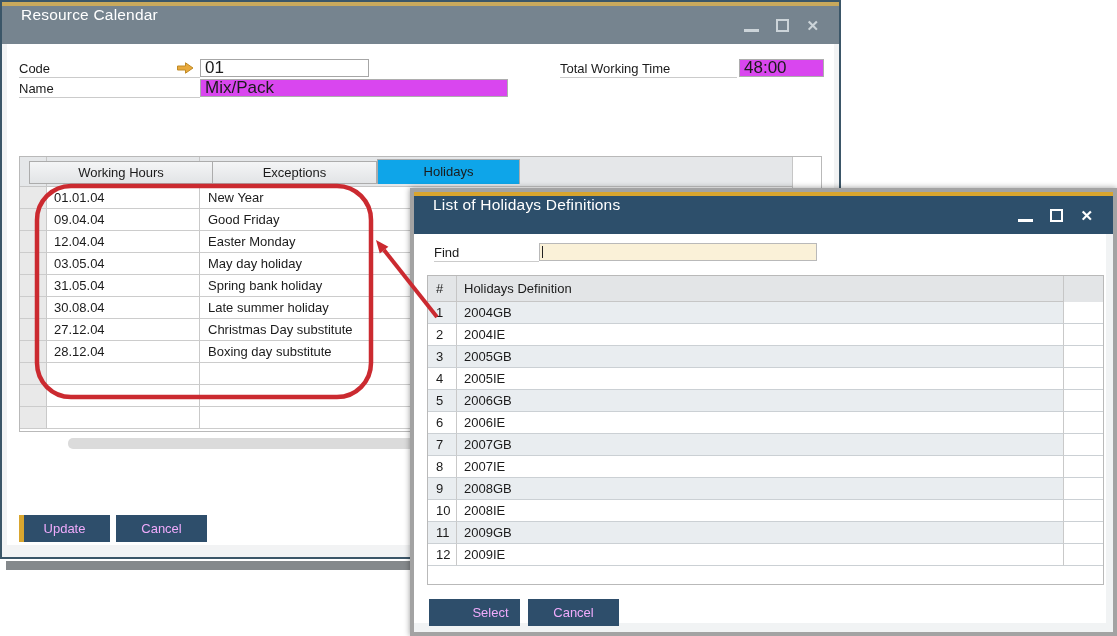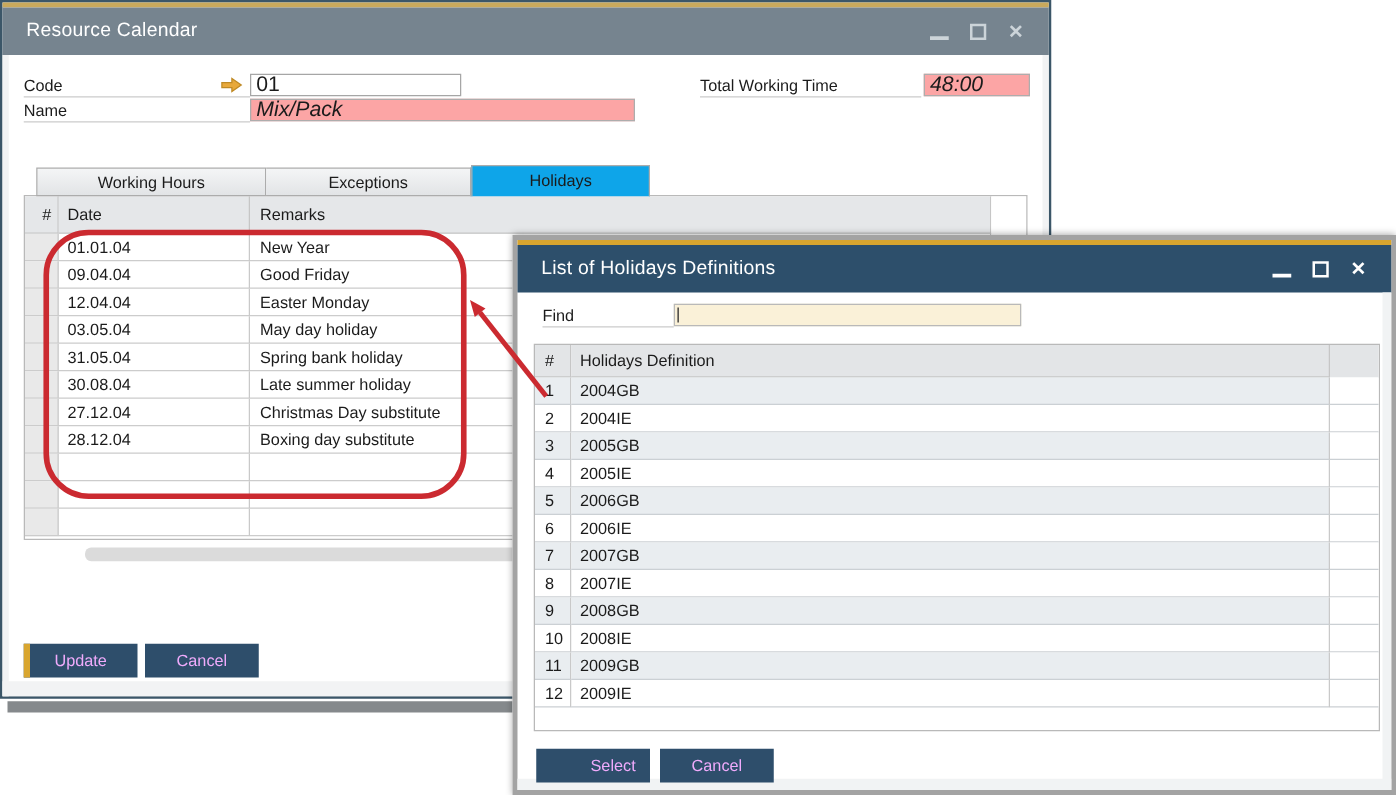--- a/index.html
+++ b/index.html
@@ -9,42 +9,42 @@
     background:#ffffff; font-family:"Liberation Sans", sans-serif;
     font-size:13px; color:#1b1b1b;
   }
   .win { position:absolute; background:#fff; }
   
   #win1 { left:0; top:0; width:841px; height:559px; border:2px solid #3b5668; z-index:2; }
   #win1-shadow { position:absolute; left:6px; top:561px; width:833px; height:9px; background:#85898c; z-index:1; }
   .goldbar { position:absolute; left:0; top:0; right:0; height:4px; }
   #win1 .goldbar { background:#c9a95c; }
   #win2 .goldbar { background:#d8a52f; }
-  .titlebar { position:absolute; left:0; top:4px; right:0; height:38px; display:flex; align-items:center; }
+  .titlebar { position:absolute; left:0; top:4px; right:0; height:38px; display:flex; align-items:flex-start; }
   #win1 .titlebar { background:#76848f; }
   #win2 .titlebar { background:#2d4f6b; }
   .title-text { padding-left:19px; color:#fff; font-size:15.5px; letter-spacing:.2px; }
   .win-controls { position:absolute; right:20px; top:0; height:38px; display:flex; align-items:center; gap:17px; }
   #win1 .win-controls { color:#ccd4d9; }
   #win2 .win-controls { color:#ffffff; }
   .ctl-min { width:15px; height:3px; background:currentColor; margin-top:10px; }
   .ctl-max { width:13px; height:13px; border:2px solid currentColor; }
   .ctl-close { font-size:15px; font-weight:bold; line-height:13px; }
   
   .strip { position:absolute; background:#f2f3f4; }
   
   .flabel { position:absolute; height:18px; line-height:17px; border-bottom:1px solid #cbcbcb; }
   .finput { position:absolute; height:18px; border:1px solid #a6a6a6; background:#fff;
             font-family:"Liberation Sans",sans-serif; font-size:17px; color:#1b1b1b;
             padding:0 4px; outline:none; }
-  .finput.gray { background:#fca5a5; border-color:#adadad;font-style:italic; }
+  .finput.gray { background:#d946ef; border-color:#adadad; }
   
   .tabs { position:absolute; left:27px; top:130px; display:flex; align-items:flex-end; z-index:3; }
   .tab { height:23px; line-height:22px; text-align:center; border:1px solid #acacac; border-left-width:0;
-         background:linear-gradient(#f4f5f6,#e2e4e6); }
+         background:linear-gradient(#f4f5f6,#e2e4e6);margin-top:27px; }
   .tab:first-child { border-left-width:1px; }
   .tab.active { height:25px; line-height:24px; background:#0ea5e9; border-bottom:none; border-left-width:1px; }
   
   .grid { position:absolute; border:1px solid #b9b9b9; background:#fff; overflow:hidden; }
   .ghead, .hrow { display:flex; }
   .ghead > div { background:#e5e7e9; border-right:1px solid #c6c6c6; border-bottom:1px solid #c6c6c6; }
   .ghead > .gfill, .hrow > .gfill { background:#fff; border:none; flex:1; }
   #win1 .ghead > div { height:30px; line-height:29px; }
   #win2 .ghead > div { height:26px; line-height:25px; background:#e3e5e7; }
   .hrow > div { height:22px; line-height:21px; border-right:1px solid #c9c9c9; border-bottom:1px solid #cccccc; }

